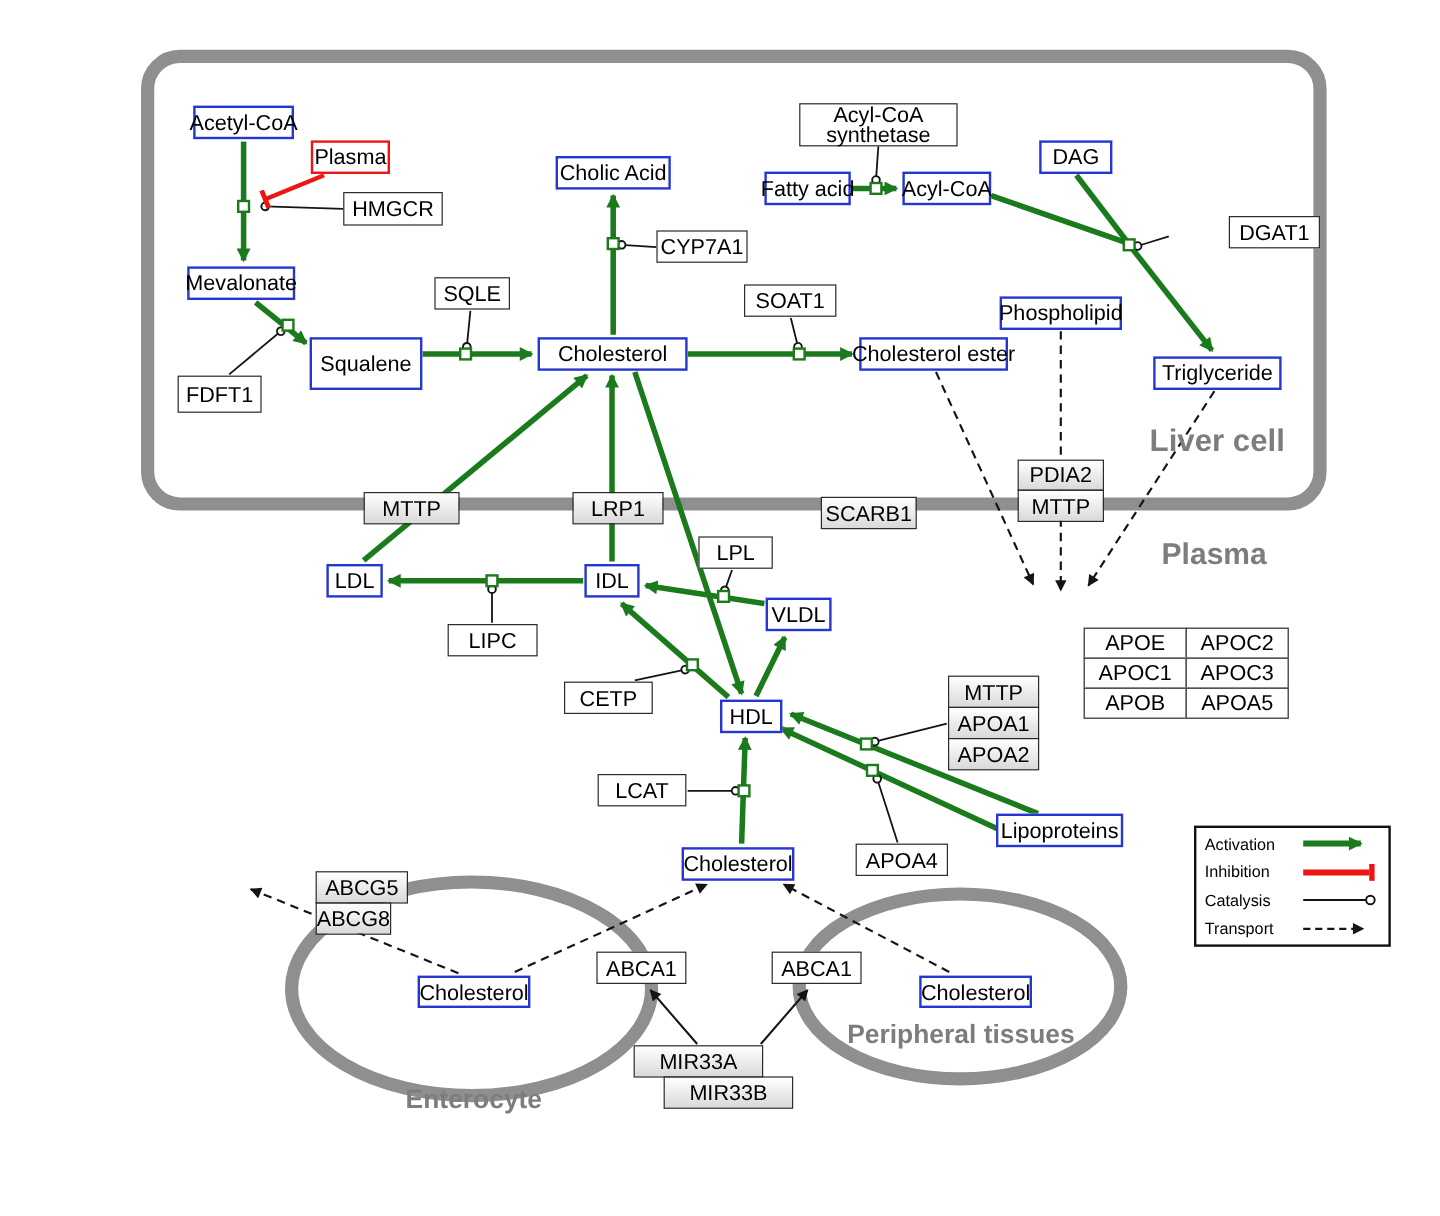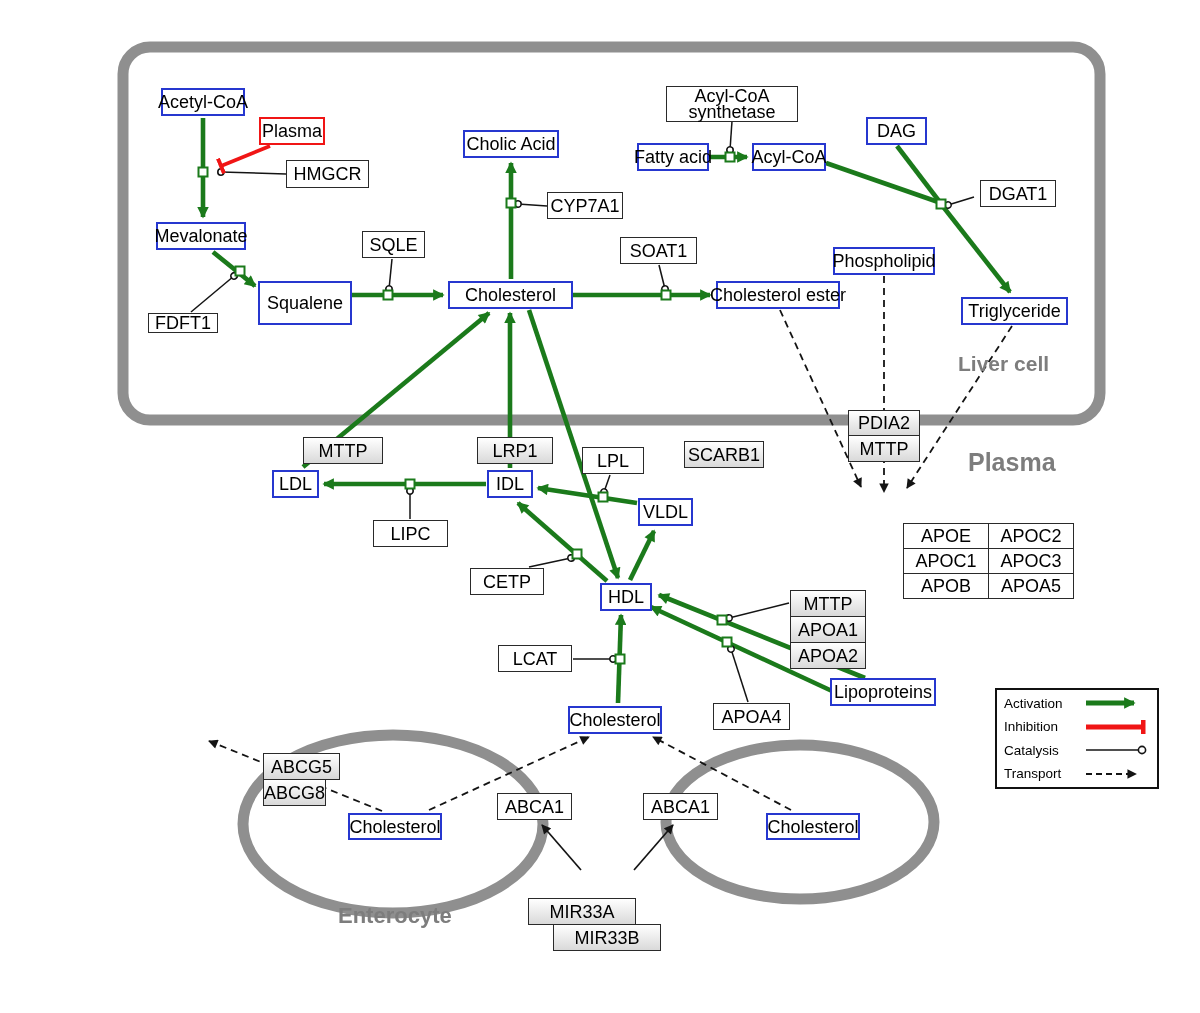--- a/index.html
+++ b/index.html
@@ -4,21 +4,21 @@
 <style>
   html,body{margin:0;padding:0;background:#fff;}
   #canvas{position:relative;width:1200px;height:1013px;background:#fff;overflow:hidden;
           font-family:"Liberation Sans",sans-serif;}
   #wires{position:absolute;left:0;top:0;}
   .box{position:absolute;box-sizing:border-box;background:#fff;display:flex;align-items:center;
        justify-content:center;font-size:18px;color:#000;white-space:nowrap;line-height:16px;}
   .met{border:2.6px solid #2637cf;}
   .inhbox{border:2.6px solid #f01515;}
   .enz{border:1.6px solid #2a2a2a;}
-  .grad{background:linear-gradient(180deg,#ffffff 0%,#d9d9d9 100%);margin-top:27px;}
+  .grad{background:linear-gradient(180deg,#ffffff 0%,#d9d9d9 100%);}
   .two-line{flex-direction:column;line-height:16px;}
   .region{position:absolute;font-weight:bold;color:#7d7d7d;}
   .legend{position:absolute;left:995px;top:688px;width:164px;height:101px;border:2.2px solid #111;
           background:#fff;box-sizing:border-box;padding:5px 7px;display:flex;flex-direction:column;
           justify-content:space-between;}
   .lrow{display:flex;align-items:center;justify-content:space-between;font-size:13.5px;color:#000;}
   .lrow svg{flex:none;}
 </style>
 </head>
 <body>
@@ -110,36 +110,36 @@
       <rect x="615.5" y="654.5" width="9" height="9"></rect>
       <rect x="717.5" y="615.5" width="9" height="9"></rect>
       <rect x="722.5" y="637.5" width="9" height="9"></rect>
     </g>
   </svg>
 
   <div class="box met" style="left:161px;top:88px;width:84px;height:28px">Acetyl-CoA</div>
   <div class="box inhbox" style="left:259px;top:117px;width:66px;height:28px">Plasma</div>
   <div class="box enz" style="left:286px;top:160px;width:83px;height:28px">HMGCR</div>
   <div class="box met" style="left:156px;top:222px;width:90px;height:28px">Mevalonate</div>
-  <div class="box enz" style="left:148px;top:313px;width:70px;height:20px">FDFT1</div>
+  <div class="box enz" style="left:148px;top:313px;width:70px;height:31px">FDFT1</div>
   <div class="box met" style="left:258px;top:281px;width:94px;height:44px">Squalene</div>
   <div class="box enz" style="left:362px;top:231px;width:63px;height:27px">SQLE</div>
   <div class="box met" style="left:463px;top:130px;width:96px;height:28px">Cholic Acid</div>
   <div class="box enz" style="left:547px;top:192px;width:76px;height:27px">CYP7A1</div>
   <div class="box met" style="left:448px;top:281px;width:125px;height:28px">Cholesterol</div>
   <div class="box enz" style="left:620px;top:237px;width:77px;height:27px">SOAT1</div>
   <div class="box met" style="left:716px;top:281px;width:124px;height:28px">Cholesterol ester</div>
   <div class="box met" style="left:637px;top:143px;width:72px;height:28px">Fatty acid</div>
   <div class="box enz two-line" style="left:666px;top:86px;width:132px;height:36px">
     <span>Acyl-CoA</span>
     <span>synthetase</span>
   </div>
   <div class="box met" style="left:752px;top:143px;width:74px;height:28px">Acyl-CoA</div>
   <div class="box met" style="left:866px;top:117px;width:61px;height:28px">DAG</div>
-  <div class="box enz" style="left:980px;top:180px;width:76px;height:27px">DGAT1</div>
+  <div class="box enz" style="left:1024px;top:180px;width:76px;height:27px">DGAT1</div>
   <div class="box met" style="left:833px;top:247px;width:102px;height:28px">Phospholipid</div>
   <div class="box met" style="left:961px;top:297px;width:107px;height:28px">Triglyceride</div>
 
   <div class="box enz grad" style="left:303px;top:410px;width:80px;height:27px">MTTP</div>
   <div class="box enz grad" style="left:477px;top:410px;width:76px;height:27px">LRP1</div>
   <div class="box enz grad" style="left:684px;top:414px;width:80px;height:27px">SCARB1</div>
   <div class="box enz grad" style="left:848px;top:383px;width:72px;height:26px">PDIA2</div>
   <div class="box enz grad" style="left:848px;top:408px;width:72px;height:27px">MTTP</div>
 
   <div class="box met" style="left:272px;top:470px;width:47px;height:28px">LDL</div>
@@ -166,23 +166,24 @@
 
   <div class="box enz grad" style="left:263px;top:726px;width:77px;height:27px">ABCG5</div>
   <div class="box enz grad" style="left:263px;top:752px;width:63px;height:27px">ABCG8</div>
   <div class="box met" style="left:348px;top:813px;width:94px;height:27px">Cholesterol</div>
   <div class="box enz" style="left:497px;top:793px;width:75px;height:27px">ABCA1</div>
   <div class="box enz" style="left:643px;top:793px;width:75px;height:27px">ABCA1</div>
   <div class="box met" style="left:766px;top:813px;width:94px;height:27px">Cholesterol</div>
   <div class="box enz grad" style="left:528px;top:871px;width:108px;height:27px">MIR33A</div>
   <div class="box enz grad" style="left:553px;top:897px;width:108px;height:27px">MIR33B</div>
 
-  <div class="region" style="left:958px;top:352px;font-size:21px">Liver cell</div>
+  <div class="region" style="left:958px;top:352px;font-size:26px">Liver cell</div>
   <div class="region" style="left:968px;top:448px;font-size:25px">Plasma</div>
   <div class="region" style="left:338px;top:903px;font-size:22px">Enterocyte</div>
+  <div class="region" style="left:706px;top:849px;font-size:22px">Peripheral tissues</div>
 
   <div class="legend">
     <div class="lrow">
       <span>Activation</span>
       <svg width="66" height="16">
         <line x1="2" y1="8" x2="50" y2="8" stroke="#1b7a1b" stroke-width="5" marker-end="url(#arrG)"></line>
       </svg>
     </div>
     <div class="lrow">
       <span>Inhibition</span>

